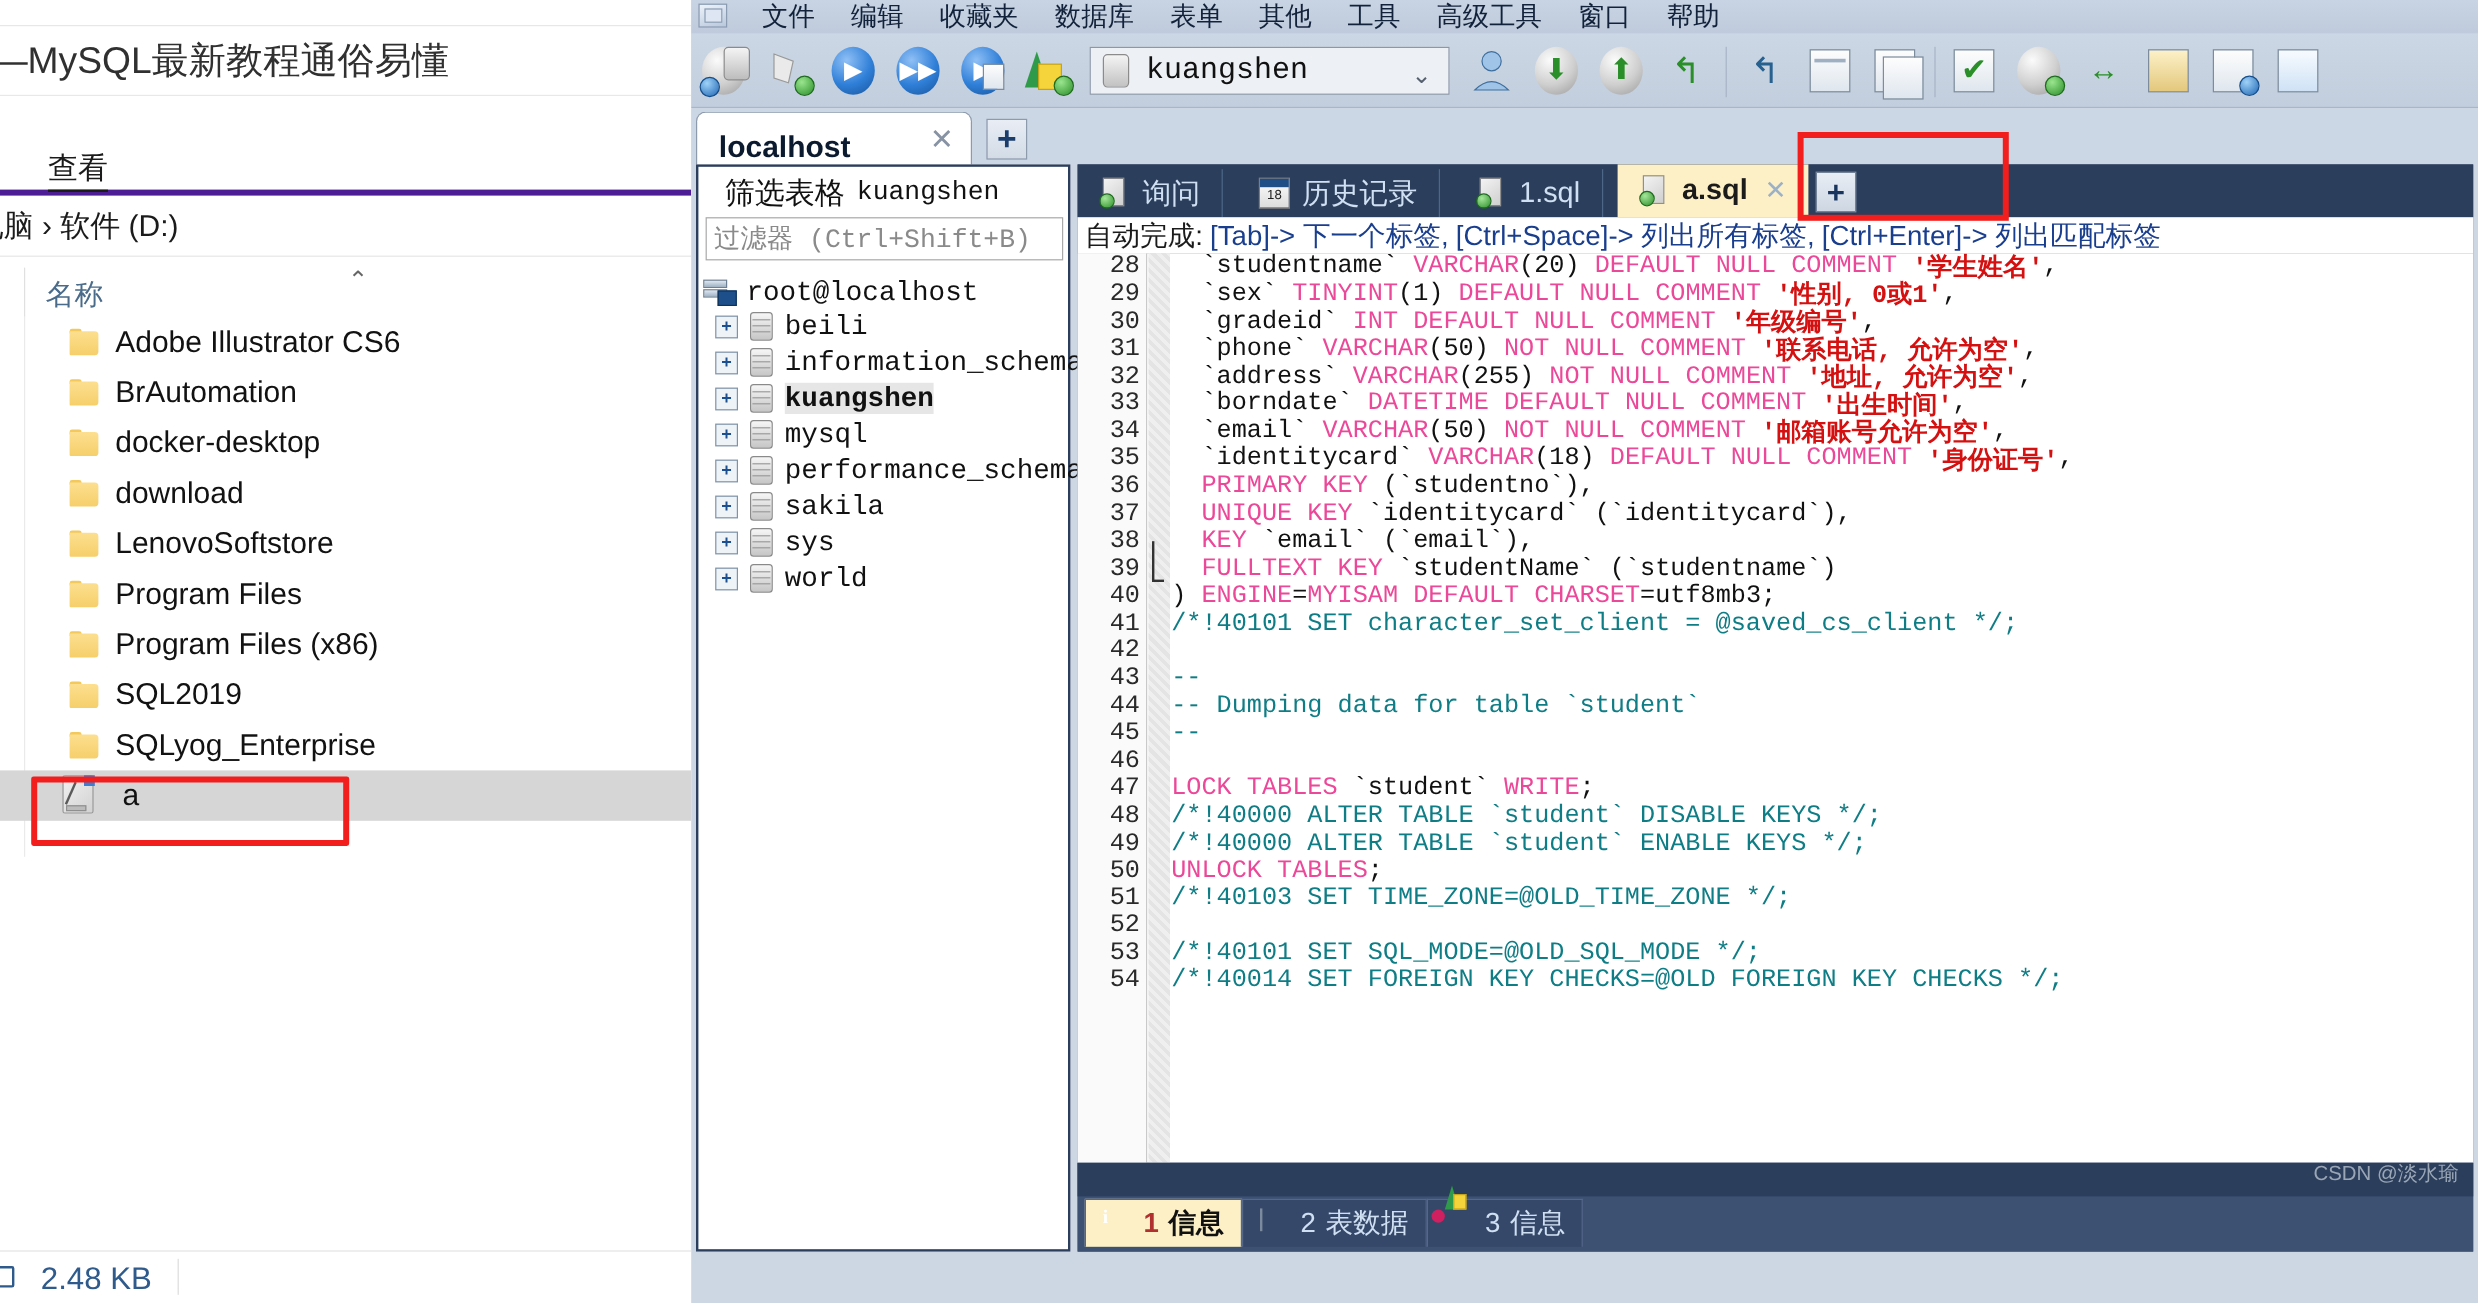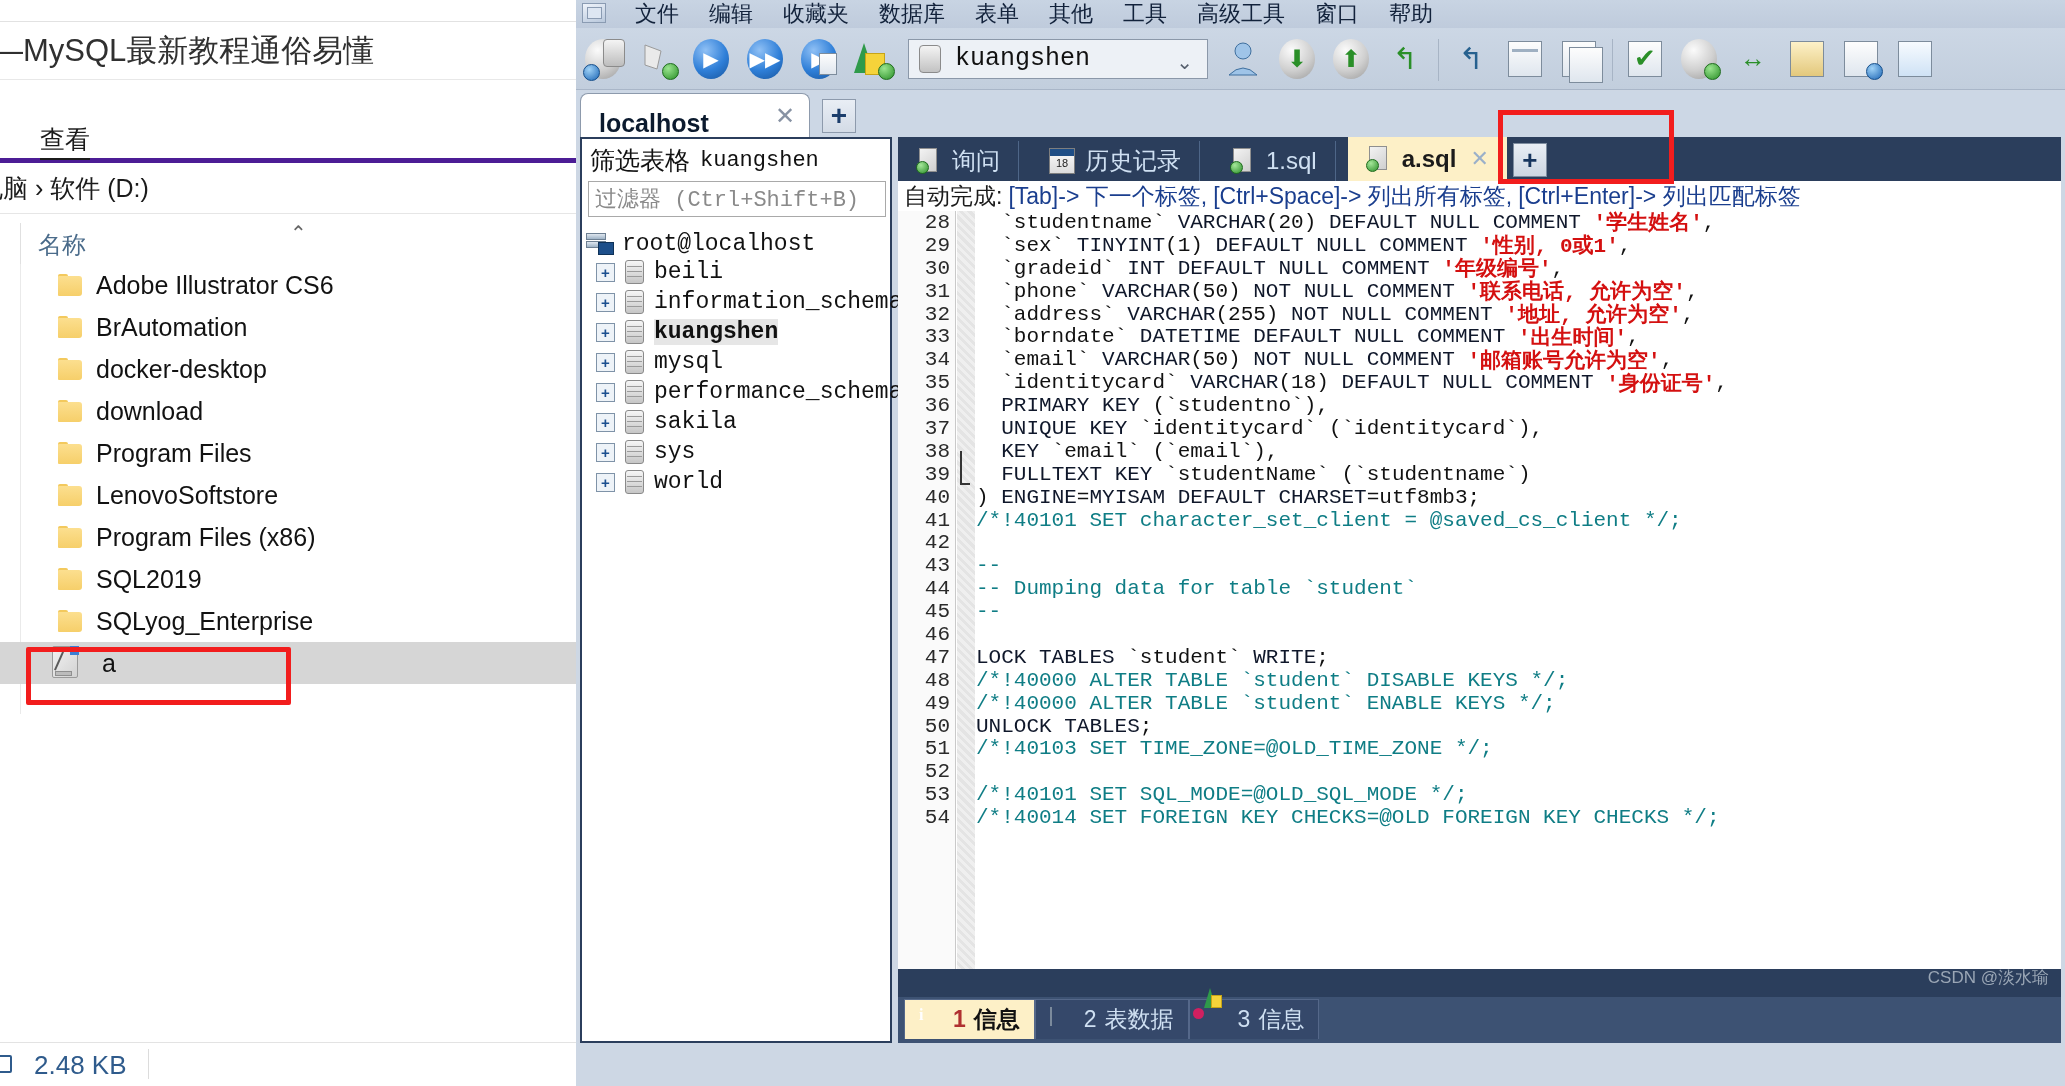--- a/index.html
+++ b/index.html
@@ -117,21 +117,21 @@
   .contab-plus { position:absolute; left:246px; top:8px; width:34px; height:34px;
                  background:linear-gradient(180deg,#e9eef5,#d3dbe6); border:1px solid #8d9aac;
                  display:flex; align-items:center; justify-content:center;
                  font-size:28px; color:#1b3d6b; font-weight:bold; }
 
   .body { position:absolute; left:0; top:137px; width:1489px; height:906px; }
 
   .objpanel { position:absolute; left:4px; top:0; width:312px; height:906px;
               background:#fff; border:2px solid #2b3e5c; }
   .objpanel .phdr { position:absolute; left:0; top:0; width:100%; height:42px;
-                    display:flex; align-items:center; padding-left:8px; }
+                    display:flex; align-items:center; padding-left:22px; }
   .objpanel .phdr .t1 { font-size:25px; color:#111; font-family:"Liberation Sans", sans-serif; }
   .objpanel .phdr .t2 { font-size:22px; color:#111; margin-left:10px; font-family:"Liberation Mono", monospace; }
   .objpanel .filter { position:absolute; left:6px; top:42px; width:298px; height:36px;
                       background:#fff; border:1px solid #a9a9a9; display:flex; align-items:center; }
   .objpanel .filter span { font-size:22px; color:#8a8a8a; margin-left:6px; font-family:"Liberation Mono", monospace; }
   .tree { position:absolute; left:0; top:88px; width:100%; }
   .tnode { position:relative; height:30px; display:flex; align-items:flex-end; padding-left:4px; }
   .tnode .srvico { position:relative; width:28px; height:24px; margin-right:8px; }
   .tnode .srvico .s1 { position:absolute; left:0; top:0; width:20px; height:7px;
                        background:linear-gradient(180deg,#dfe7ef,#9fb3c7); border:1px solid #6d7f92; }
@@ -183,21 +183,21 @@
           overflow:hidden; }
   .gutter { position:absolute; left:0; top:0; width:58px; height:100%; background:#fafafa;
             border-right:1px solid #c9c9c9; }
   .gutter2 { position:absolute; left:59px; top:0; width:18px; height:100%;
              background:repeating-linear-gradient(45deg,#efefef 0 3px,#e4e4e4 3px 6px); }
   .codearea { position:absolute; left:78px; top:0; right:0; height:100%; }
   .cline { position:relative; height:22.9px; display:flex; align-items:center; }
   .lnno { position:absolute; left:-78px; width:52px; text-align:right; font-size:21px; color:#2a2a2a;
           font-family:"Liberation Mono", monospace; }
   .ctext { font-size:21px; font-family:"Liberation Mono", monospace; white-space:pre; }
-  .k { color:#0f172a; }     
+  .k { color:#ec4899; }     
   .kg { color:#0f7d85; }    
   .s { color:#d41010; font-weight:bold; } 
   .s2 { color:#d41010; }
   .d { color:#111; }
   .fold { position:absolute; left:-16px; top:-12px; width:10px; height:34px;
           border-left:2px solid #333; border-bottom:2px solid #333; }
 
   .botbar { position:absolute; left:0; bottom:0; width:100%; height:74px; background:#3d5273; }
   .botbar .strip { position:absolute; left:0; top:0; width:100%; height:28px; background:#2b3e5c; }
   .btabs { position:absolute; left:6px; top:30px; display:flex; align-items:flex-end; }
@@ -286,28 +286,28 @@
               <i class="t"></i>
               <i class="b"></i>
             </span>
             <span class="lbl lbl-ind">download</span>
           </div>
           <div class="row">
             <span class="folder-ico">
               <i class="t"></i>
               <i class="b"></i>
             </span>
-            <span class="lbl lbl-ind">Program Files</span>
+            <span class="lbl lbl-ind">LenovoSoftstore</span>
           </div>
           <div class="row">
             <span class="folder-ico">
               <i class="t"></i>
               <i class="b"></i>
             </span>
-            <span class="lbl lbl-ind">LenovoSoftstore</span>
+            <span class="lbl lbl-ind">Program Files</span>
           </div>
           <div class="row">
             <span class="folder-ico">
               <i class="t"></i>
               <i class="b"></i>
             </span>
             <span class="lbl lbl-ind">Program Files (x86)</span>
           </div>
           <div class="row">
             <span class="folder-ico">

